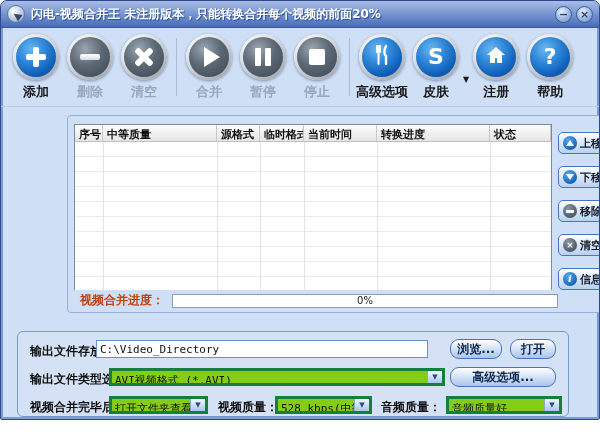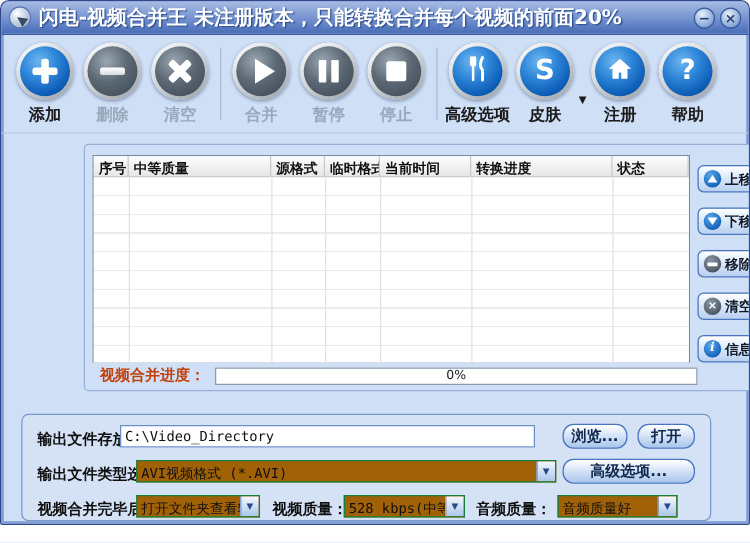--- a/index.html
+++ b/index.html
@@ -13,21 +13,21 @@
   .titlebar { position:absolute; top:0; left:0; right:0; height:27px;
     background:linear-gradient(180deg,#a8bce4 0%, #7d99d2 45%, #5a7cc2 80%, #4a6cb4 100%);
     border-bottom:1px solid #3a5aa0; display:flex; align-items:center; padding:0 6px;
     border-radius:6px 6px 0 0; }
   .app-icon { width:18px; height:18px; border-radius:50%;
     background:radial-gradient(circle at 35% 30%, #ffffff 0%, #c8d4e8 45%, #8aa0c4 100%);
     border:1px solid #5a7ab0; margin-right:6px; position:relative; flex:none; }
   .app-icon::after { content:""; position:absolute; left:5px; top:6px;
     border-left:8px solid #3a4a66; border-top:4px solid transparent; border-bottom:4px solid transparent;
     transform:rotate(215deg); }
-  .title-text { color:#ffffff; font-size:16px; font-weight:bold; text-shadow:1px 1px 1px #2a4a8a;
+  .title-text { color:#ffffff; font-size:12px; font-weight:bold; text-shadow:1px 1px 1px #2a4a8a;
     white-space:nowrap; flex:1; }
   .tb-btn { width:17px; height:17px; border-radius:50%; margin-left:4px; flex:none;
     background:radial-gradient(circle at 38% 30%, #e8f0fa 0%, #a8c0e4 45%, #6888c0 100%);
     border:1px solid #3a5aa0; color:#2a4070; font-size:11px; font-weight:bold;
     display:flex; align-items:center; justify-content:center; line-height:1; cursor:default; }
 
   
   .toolbar { position:absolute; top:28px; left:0; right:0; height:78px;
     display:flex; align-items:flex-start; padding:5px 0 0 10px;
     border-bottom:1px solid #b8cce8; }
@@ -96,21 +96,21 @@
   .progress-bar { width:386px; height:14px; border:1px solid #8a9ab0; background:#fff;
     display:flex; align-items:center; justify-content:center; font-size:10px; color:#202020; }
 
   
   .group-box { position:absolute; left:16px; top:330px; width:552px; height:86px;
     border:1px solid #7898cc; border-radius:6px; background:#d5e2f6; }
   .gb-label { position:absolute; font-size:12px; font-weight:bold; color:#101010; white-space:nowrap; }
   .gb-input { position:absolute; height:18px; border:1px solid #6a90cc; background:#fff;
     font-family:"DejaVu Sans Mono","Liberation Mono",monospace; font-size:11px; color:#101010;
     padding:0 3px; outline:none; }
-  .dropdown { position:absolute; height:18px; border:1px solid #15803d; background:#a16207;
+  .dropdown { position:absolute; height:18px; border:3px solid #15803d; background:#84cc16;
     display:flex; align-items:stretch; cursor:default; overflow:hidden; }
   .dd-value { flex:1; font-family:"DejaVu Sans Mono","Liberation Mono",monospace; font-size:11px;
     color:#101010; padding:2px 0 0 3px; white-space:nowrap; overflow:hidden; }
   .dd-arrow { width:15px; border-left:1px solid #8aa8d4; flex:none;
     background:linear-gradient(#f4f8fe,#cfe0f5 50%,#aac6ea);
     display:flex; align-items:center; justify-content:center; font-size:7px; color:#2a4a8a; }
   .gb-btn { position:absolute; height:20px; border:1px solid #4a74c0; border-radius:9px;
     background:linear-gradient(#ffffff,#d7e5f8 45%,#aac6ea);
     font-size:12px; font-weight:bold; color:#102850; text-align:center; line-height:18px; cursor:default; }
 </style>
@@ -300,19 +300,19 @@
       <span class="dd-arrow">▼</span>
     </div>
 
     <span class="gb-label" style="left:200px; top:67px;">视频质量：</span>
     <div class="dropdown" style="left:257px; top:64px; width:97px;">
       <span class="dd-value">528 kbps(中等质量)</span>
       <span class="dd-arrow">▼</span>
     </div>
 
     <span class="gb-label" style="left:363px; top:67px;">音频质量：</span>
-    <div class="dropdown" style="left:428px; top:64px; width:96px;">
+    <div class="dropdown" style="left:428px; top:64px; width:116px;">
       <span class="dd-value">音频质量好</span>
       <span class="dd-arrow">▼</span>
     </div>
 
   </div>
 </div>
 
 </body></html>

